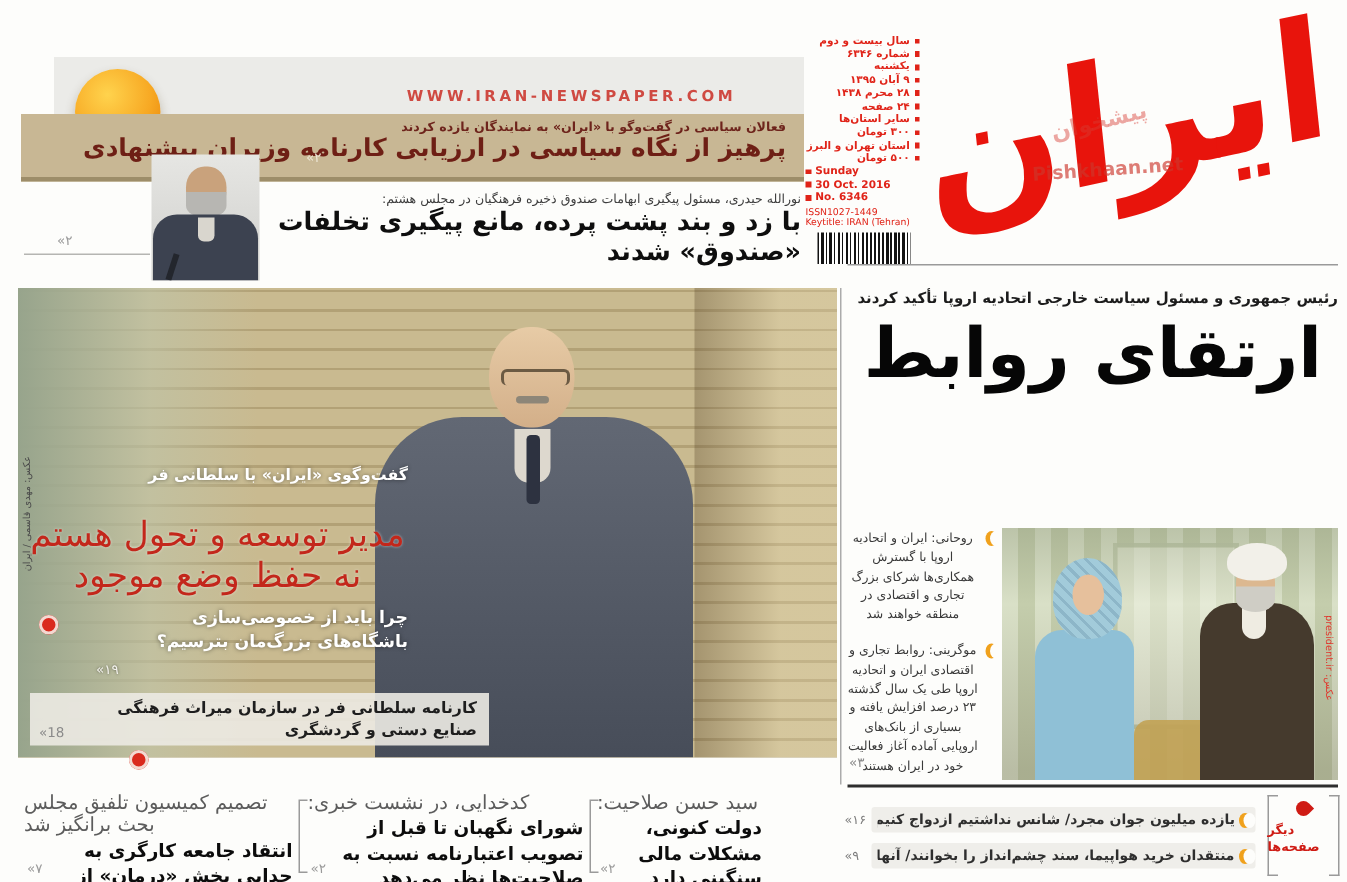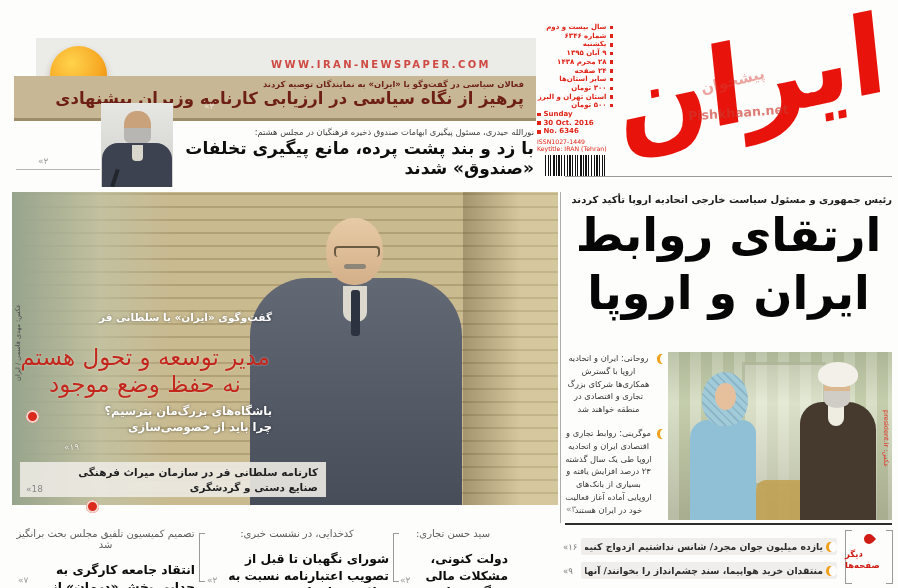--- a/index.html
+++ b/index.html
@@ -131,21 +131,21 @@
   .op-text-bg{position:absolute;left:18px;right:0;top:0;bottom:0;background:#efeeea;border-radius:2px;}
   .op-text{position:absolute;right:14px;top:2.5px;left:22px;text-align:right;
       font-size:9.3px;font-weight:bold;color:#2e2e2e;white-space:nowrap;overflow:hidden;}
   .op-item .crescent{right:3px;top:4px;}
   .op-page{position:absolute;left:0;top:4px;font-size:8.5px;color:#7d7d7d;}
   
   .bs{position:absolute;top:528px;height:58px;}
   .bs-c{left:398px;width:110px;}
   .bs-b{left:205px;width:184px;}
   .bs-a{left:16px;width:179px;}
-  .bs-kicker{text-align:center;font-size:10px;color:#5c5c5c;margin-bottom:12px;}
+  .bs-kicker{text-align:left;font-size:13px;color:#5c5c5c;margin-bottom:1px;}
   .bs-headline{text-align:right;font-size:12.3px;font-weight:bold;color:#0c0c0c;line-height:16.5px;}
   .bs-page{position:absolute;left:2px;bottom:1px;font-size:9px;color:#9a9a9a;}
   .vdiv{position:absolute;top:533px;height:49px;border-left:1px solid #9a9a9a;}
   .vdiv::before,.vdiv::after{content:"";position:absolute;left:0;width:5px;border-top:1px solid #9a9a9a;}
   .vdiv::before{top:0;}
   .vdiv::after{bottom:0;}
   .vdiv1{left:393px;}
   .vdiv2{left:199px;}
 </style>
 </head>
@@ -216,21 +216,21 @@
     <div>ISSN1027-1449</div>
     <div>Keytitle: IRAN (Tehran)</div>
   </div>
   <div class="barcode"></div>
 
   <div class="gray-strip"></div>
   <div class="website">WWW.IRAN-NEWSPAPER.COM</div>
   <div class="sun"></div>
 
   <div class="tan-box">
-    <div class="tan-kicker">فعالان سیاسی در گفت‌وگو با «ایران» به نمایندگان توصیه کردند</div>
+    <div class="tan-kicker">فعالان سیاسی در گفت‌وگو با «ایران» به نمایندگان یازده کردند</div>
     <div class="tan-headline">پرهیز از نگاه سیاسی در ارزیابی کارنامه وزیران پیشنهادی</div>
     <div class="tan-page"><span dir="ltr">«۲</span></div>
   </div>
 
   <div class="photo-heidari">
     <div class="h-head"></div>
     <div class="h-beard"></div>
     <div class="h-suit"></div>
     <div class="h-shirt"></div>
     <div class="h-mic"></div>
@@ -252,37 +252,36 @@
       <div class="pm-tie"></div>
     </div>
     <div class="pm-kicker">
       <div>گفت‌وگوی «ایران» با سلطانی فر</div>
     </div>
     <div class="pm-headline">
       <div>مدیر توسعه و تحول هستم</div>
       <div>نه حفظ وضع موجود</div>
     </div>
     <div class="pm-subhead">
+      <div>چرا باید از خصوصی‌سازی</div>
       <div>باشگاه‌های بزرگ‌مان بترسیم؟</div>
-      <div>چرا باید از خصوصی‌سازی</div>
     </div>
     <div class="pm-page"><span dir="ltr">«۱۹</span></div>
     <div class="pm-band">
       <div class="pm-band-text">کارنامه سلطانی فر در سازمان میراث فرهنگی صنایع دستی و گردشگری</div>
       <div class="pm-band-page"><span dir="ltr">«18</span></div>
     </div>
     <div class="pm-credit">عکس: مهدی قاسمی / ایران</div>
   </div>
   <div class="stamp stamp1"></div>
   <div class="stamp stamp2"></div>
   <div class="vrule-main"></div>
 
   <div class="lead-kicker">رئیس جمهوری و مسئول سیاست خارجی اتحادیه اروپا تأکید کردند</div>
   <div class="lead-h lead-h1">ارتقای روابط</div>
-  <div class="lead-h lead-h2">ایران و اروپا</div>
   <div class="lead-bullets">
     <div class="lead-bullet">
       <span class="crescent"></span>
       <span>روحانی: ایران و اتحادیه اروپا با گسترش همکاری‌ها شرکای بزرگ تجاری و اقتصادی در منطقه خواهند شد</span>
     </div>
     <div class="lead-bullet">
       <span class="crescent"></span>
       <span>موگرینی: روابط تجاری و اقتصادی ایران و اتحادیه اروپا طی یک سال گذشته ۲۳ درصد افزایش یافته و بسیاری از بانک‌های اروپایی آماده آغاز فعالیت خود در ایران هستند</span>
     </div>
   </div>
@@ -324,21 +323,21 @@
     <div class="op-page"><span dir="ltr">«۱۶</span></div>
   </div>
   <div class="op-item r2">
     <div class="op-text-bg"></div>
     <span class="crescent"></span>
     <div class="op-text">منتقدان خرید هواپیما، سند چشم‌انداز را بخوانند/ آنها شیرجه «توپولف» را دوست دارند</div>
     <div class="op-page"><span dir="ltr">«۹</span></div>
   </div>
 
   <div class="bs bs-c">
-    <div class="bs-kicker">سید حسن تجاری:</div>
+    <div class="bs-kicker">سید حسن صلاحیت:</div>
     <div class="bs-headline">دولت کنونی، مشکلات مالی سنگینی دارد</div>
     <div class="bs-page"><span dir="ltr">«۲</span></div>
   </div>
   <div class="vdiv vdiv1"></div>
   <div class="bs bs-b">
     <div class="bs-kicker">کدخدایی، در نشست خبری:</div>
     <div class="bs-headline">شورای نگهبان تا قبل از تصویب اعتبارنامه نسبت به صلاحیت‌ها نظر می‌دهد</div>
     <div class="bs-page"><span dir="ltr">«۲</span></div>
   </div>
   <div class="vdiv vdiv2"></div>

